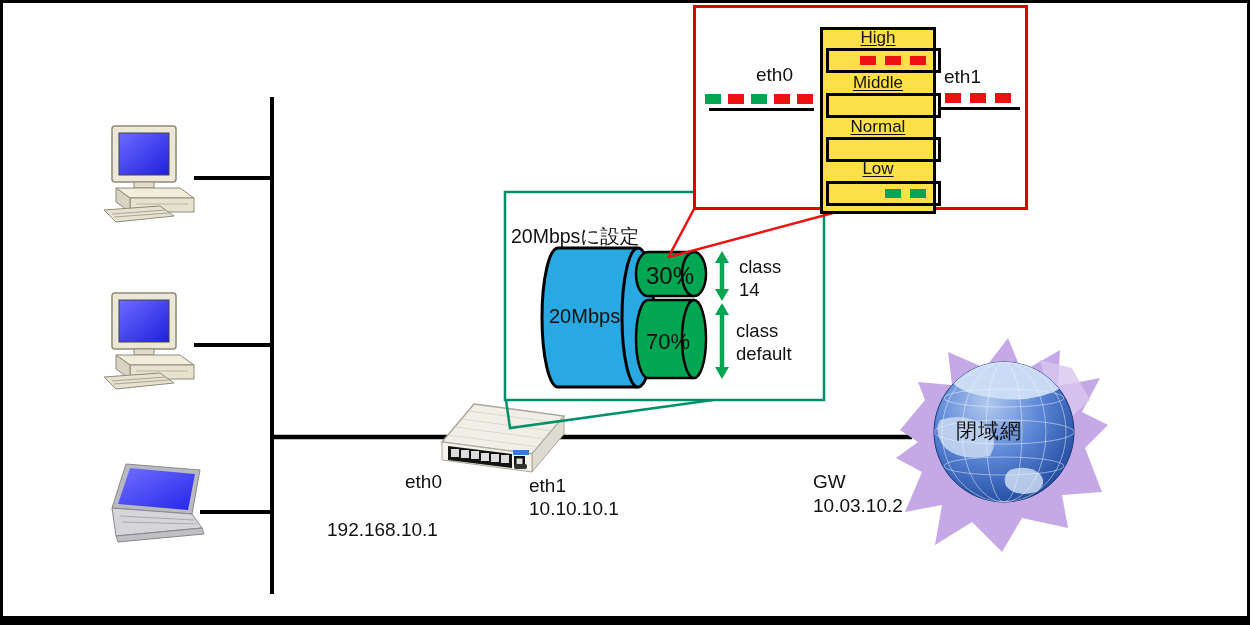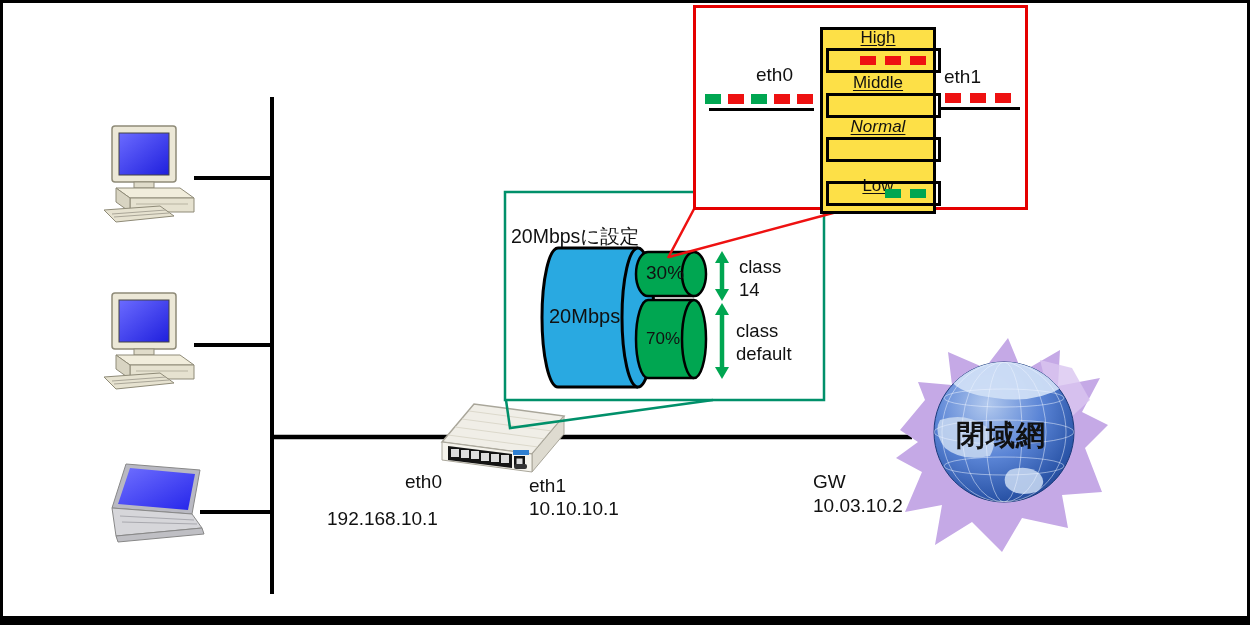--- a/index.html
+++ b/index.html
@@ -7,50 +7,50 @@
           font-family:"Liberation Sans","DejaVu Sans",sans-serif;}
   .edge{position:absolute;background:#000;}
   .edge-top{left:0;top:0;width:100%;height:3px;}
   .edge-left{left:0;top:0;width:3px;height:100%;}
   .edge-right{right:0;top:0;width:3px;height:100%;}
   .edge-bottom{left:0;bottom:0;width:100%;height:9px;}
   svg.scene{position:absolute;left:0;top:0;}
   .t{position:absolute;color:#111;white-space:pre;line-height:1.22;}
   .lan{left:170px;top:59px;font-size:19px;}
   .r-eth0{left:405px;top:470px;font-size:19px;}
-  .r-eth0ip{left:327px;top:507px;font-size:19px;}
+  .r-eth0ip{left:327px;top:518px;font-size:19px;}
   .r-eth1{left:529px;top:474px;font-size:19px;}
   .r-eth1ip{left:529px;top:497px;font-size:19px;}
   .linklabel{left:622px;top:443px;font-size:19px;}
   .gw{left:813px;top:470px;font-size:19px;}
   .gwip{left:813px;top:494px;font-size:19px;}
-  .cloud{left:956px;top:418px;font-size:29px;font-weight:700;letter-spacing:1px;z-index:6;}
+  .cloud{left:956px;top:418px;font-size:21px;font-weight:400;letter-spacing:1px;z-index:6;}
   .bw-title{left:511px;top:197px;font-size:19.5px;line-height:26px;}
   .bw-total{left:549px;top:304px;font-size:20px;}
-  .bw-30{left:646px;top:261px;font-size:19px;}
-  .bw-70{left:646px;top:329px;font-size:17px;}
+  .bw-30{left:646px;top:261px;font-size:24px;}
+  .bw-70{left:646px;top:329px;font-size:22px;}
   .class10{left:739px;top:255px;font-size:18.5px;line-height:23px;}
   .classdef{left:736px;top:319px;font-size:18.5px;line-height:23px;}
   
   .qos-box{position:absolute;left:693px;top:5px;width:335px;height:205px;box-sizing:border-box;
            border:3px solid #e50000;background:#fff;z-index:5;}
   .qos-eth0{position:absolute;left:60px;top:56px;font-size:19px;color:#111;}
   .qos-eth1{position:absolute;left:248px;top:58px;font-size:19px;color:#111;}
   .dash-row{position:absolute;display:flex;align-items:center;}
   .dash{height:10px;width:16px;flex:0 0 auto;}
   .row-eth0{left:9px;top:86px;gap:7px;}
   .row-eth1{left:249px;top:85px;gap:9px;}
   .uline{position:absolute;background:#000;height:3px;}
   .uline-eth0{left:13px;top:100px;width:105px;}
   .uline-eth1{left:244px;top:99px;width:80px;}
   .queue-box{position:absolute;left:124px;top:11px;width:116px;height:187px;box-sizing:border-box;
              border:3px solid #000;background:#fde047;margin-top:8px;}
   .q-label{position:absolute;width:100%;text-align:center;font-size:17px;color:#111;
            text-decoration:underline;text-underline-offset:2px;}
-  .ql-0{top:-2px;} .ql-1{top:43px;} .ql-2{top:87px;font-style:italic;} .ql-3{top:146px;text-align:center;}
+  .ql-0{top:-2px;} .ql-1{top:43px;} .ql-2{top:87px;} .ql-3{top:129px;text-align:center;}
   .q-rect{position:absolute;left:3px;width:97px;height:19px;border:3px solid #000;
           display:flex;align-items:center;justify-content:flex-end;gap:9px;padding-right:12px;}
   .q-rect .dash{height:9px;}
   .qr-0{top:18px;} .qr-1{top:63px;} .qr-2{top:107px;} .qr-3{top:151px;}
 </style>
 </head>
 <body>
 
 <div id="canvas">
 

